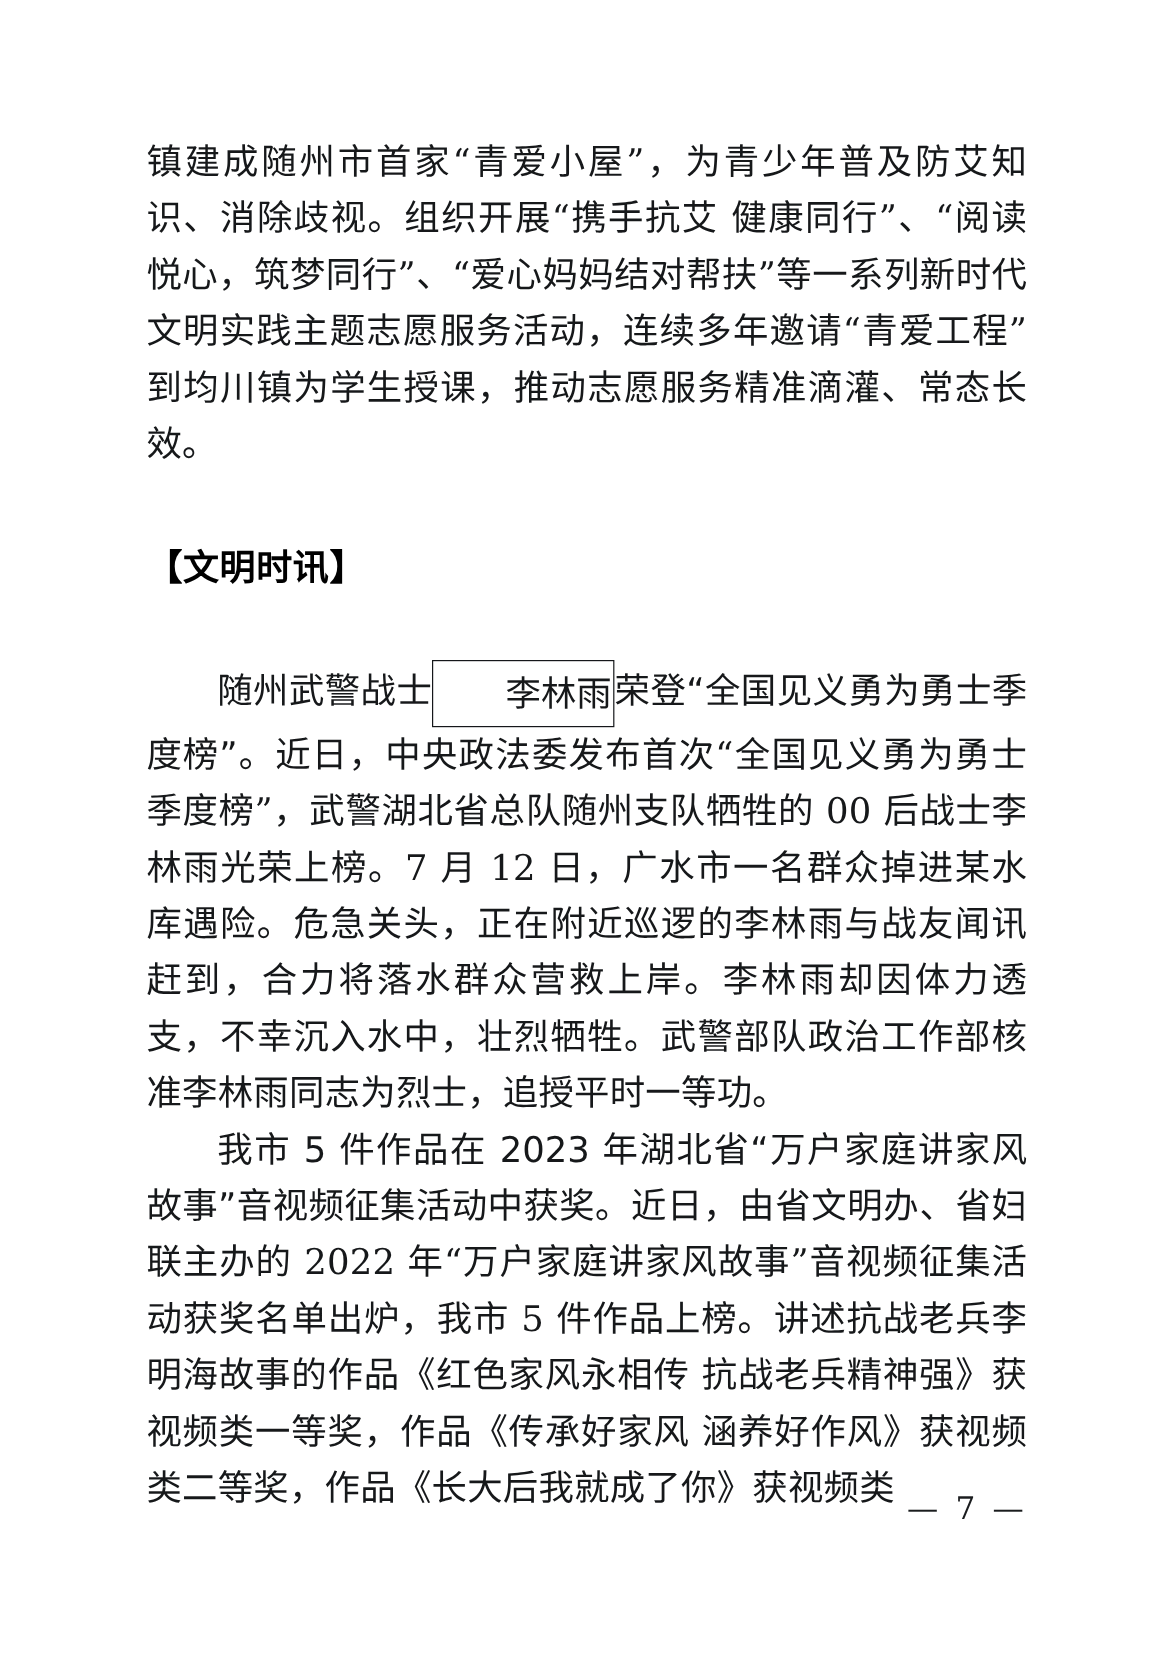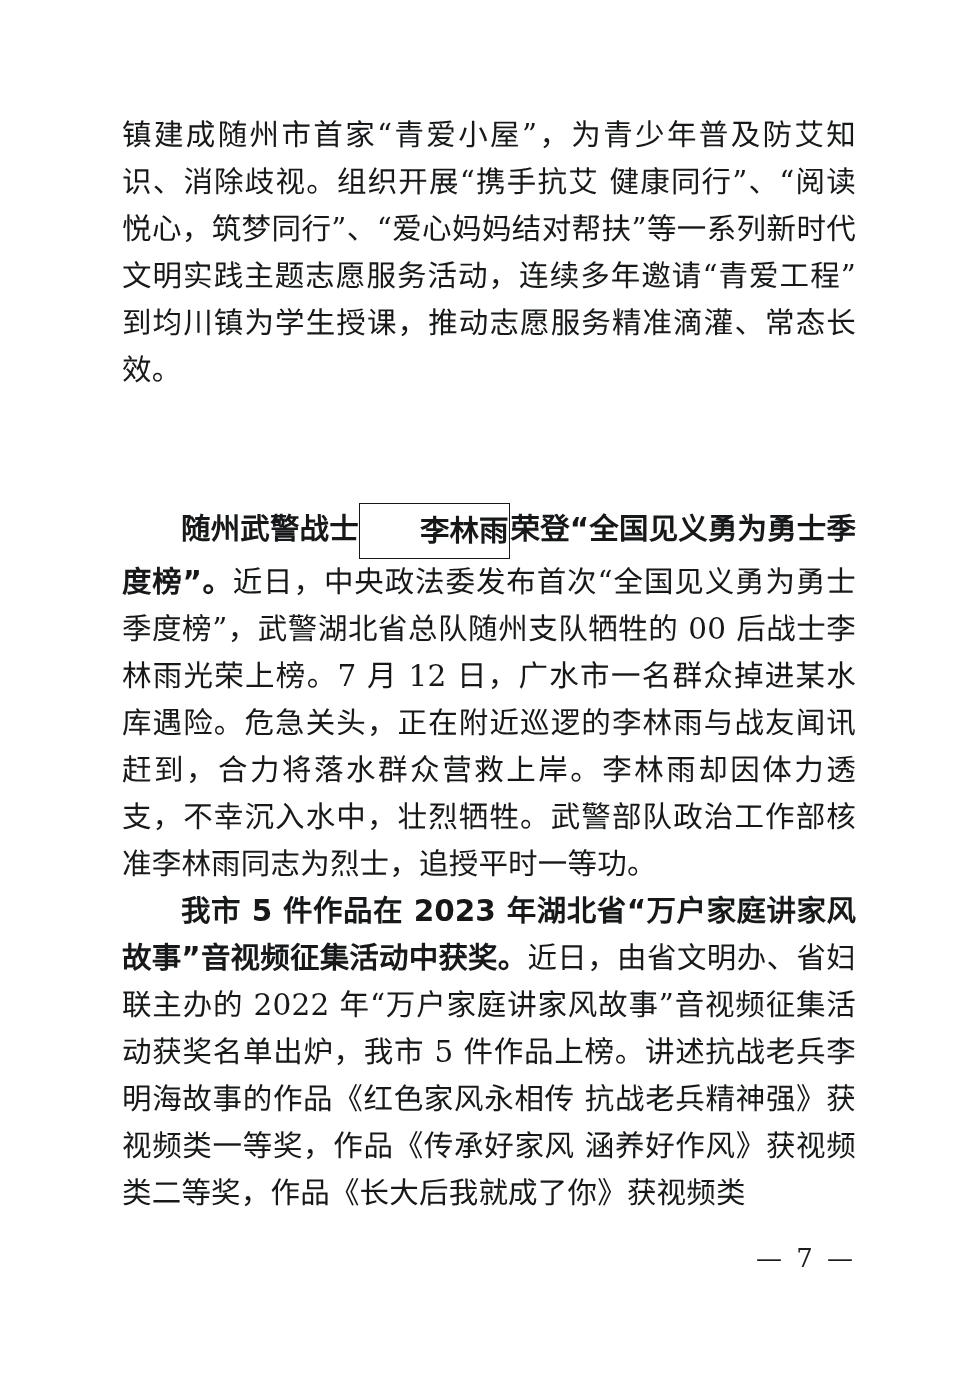--- a/index.html
+++ b/index.html
@@ -58,21 +58,21 @@
     margin: 0;
     color: #000000;
     font-family: "DejaVu Sans", "Liberation Sans", sans-serif;
   }
 
   .gap-before-heading { height: 56px; }
   .gap-after-heading  { height: 53px; }
 
   
   .lead {
-    font-weight: 700;
+    font-weight: 400;
     font-family: "DejaVu Sans", "Liberation Sans", sans-serif;
     letter-spacing: 0;
   }
 
   
   .boxed {
     border: 1.5px solid #15171a;
     padding: 12px 1px;
     display: inline-block;
     line-height: 1.02;
@@ -99,20 +99,21 @@
 <body>
 
 <div class="page">
 
   <div class="content">
 
     <p class="para">镇建成随州市首家“青爱小屋”，为青少年普及防艾知识、消除歧视。组织开展“携手抗艾 健康同行”、“阅读悦心，筑梦同行”、“爱心妈妈结对帮扶”等一系列新时代文明实践主题志愿服务活动，连续多年邀请“青爱工程”到均川镇为学生授课，推动志愿服务精准滴灌、常态长效。</p>
 
     <div class="gap-before-heading"></div>
 
+    <h2 class="section-heading">【文明时讯】</h2>
 
     <div class="gap-after-heading"></div>
 
     <p class="para indent news-item">
       <span class="lead">随州武警战士</span><span class="lead boxed">李林雨</span><span class="lead">荣登“全国见义勇为勇士季度榜”。</span><span>近日，中央政法委发布首次“全国见义勇为勇士季度榜”，武警湖北省总队随州支队牺牲的 00 后战士李林雨光荣上榜。7 月 12 日，广水市一名群众掉进某水库遇险。危急关头，正在附近巡逻的李林雨与战友闻讯赶到，合力将落水群众营救上岸。李林雨却因体力透支，不幸沉入水中，壮烈牺牲。武警部队政治工作部核准李林雨同志为烈士，追授平时一等功。</span>
     </p>
 
 
     <p class="para indent news-item">
       <span class="lead">我市 5 件作品在 2023 年湖北省“万户家庭讲家风故事”音视频征集活动中获奖。</span><span>近日，由省文明办、省妇联主办的 2022 年“万户家庭讲家风故事”音视频征集活动获奖名单出炉，我市 5 件作品上榜。讲述抗战老兵李明海故事的作品《红色家风永相传 抗战老兵精神强》获视频类一等奖，作品《传承好家风 涵养好作风》获视频类二等奖，作品《长大后我就成了你》获视频类</span>

